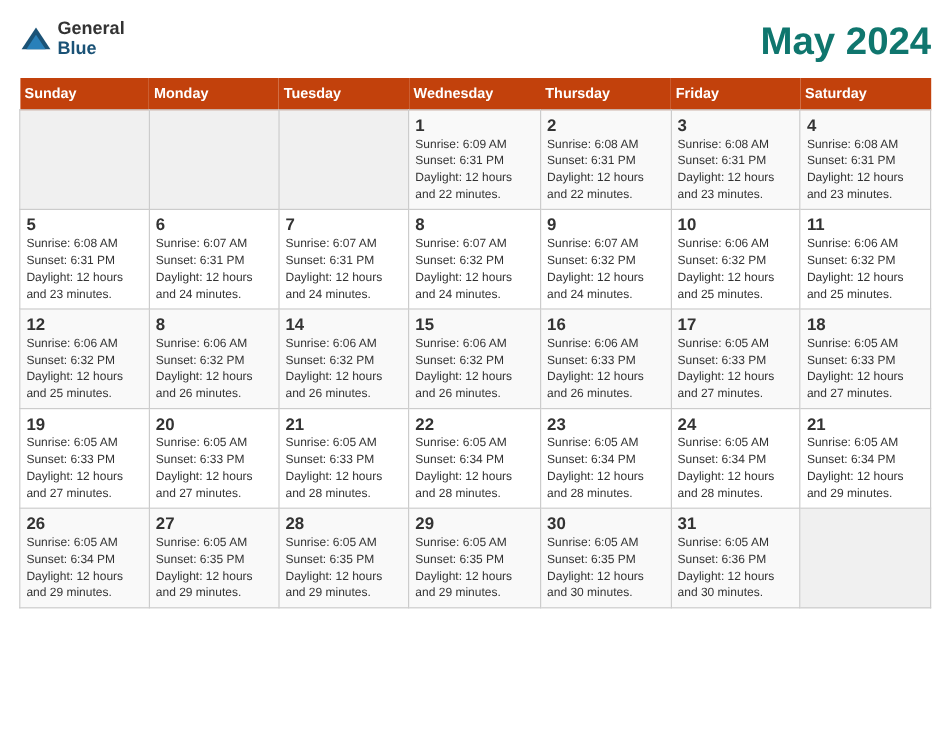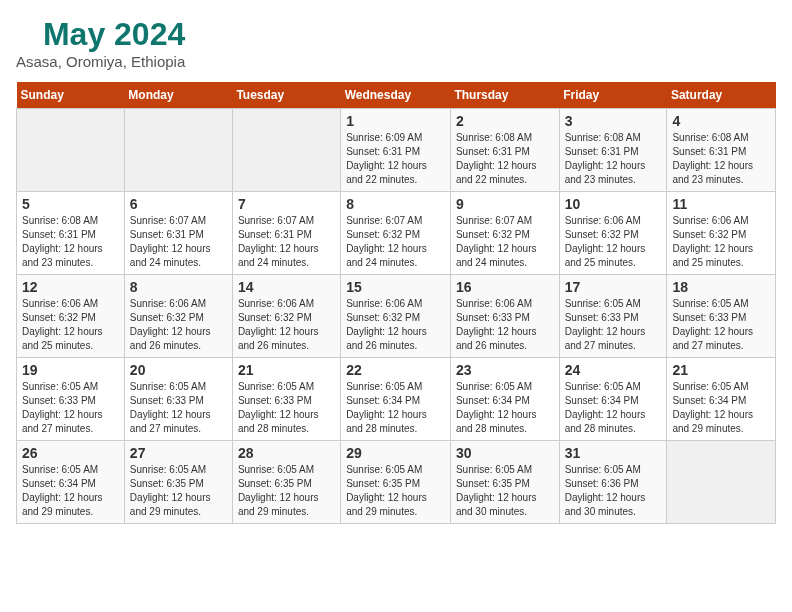--- a/index.html
+++ b/index.html
@@ -89,23 +89,32 @@
       font-size: 10px;
     }
     .empty-cell {
       background: #f0f0f0 !important;
     }
   </style>
 </head>
 <body>
 
 <div class="header">
+  <div class="logo">
+    <svg class="logo-icon" viewBox="0 0 28 28" xmlns="http://www.w3.org/2000/svg">
+      <polygon points="14,4 26,22 2,22" fill="#1a5276"></polygon>
+      <polygon points="14,10 22,22 6,22" fill="#2980b9"></polygon>
+    </svg>
+    <div class="logo-text">
+      <span class="logo-general">General</span>
+      <span class="logo-blue">Blue</span>
+    </div>
+  </div>
   <div class="title-block">
     <div class="cal-title">May 2024</div>
-    <div class="cal-subtitle">Asasa, Oromiya, Ethiopia</div>
   </div>
 </div>
 
 <table>
   <thead>
     <tr>
     <th>Sunday</th>
         <th>Monday</th>
         <th>Tuesday</th>
         <th>Wednesday</th>

